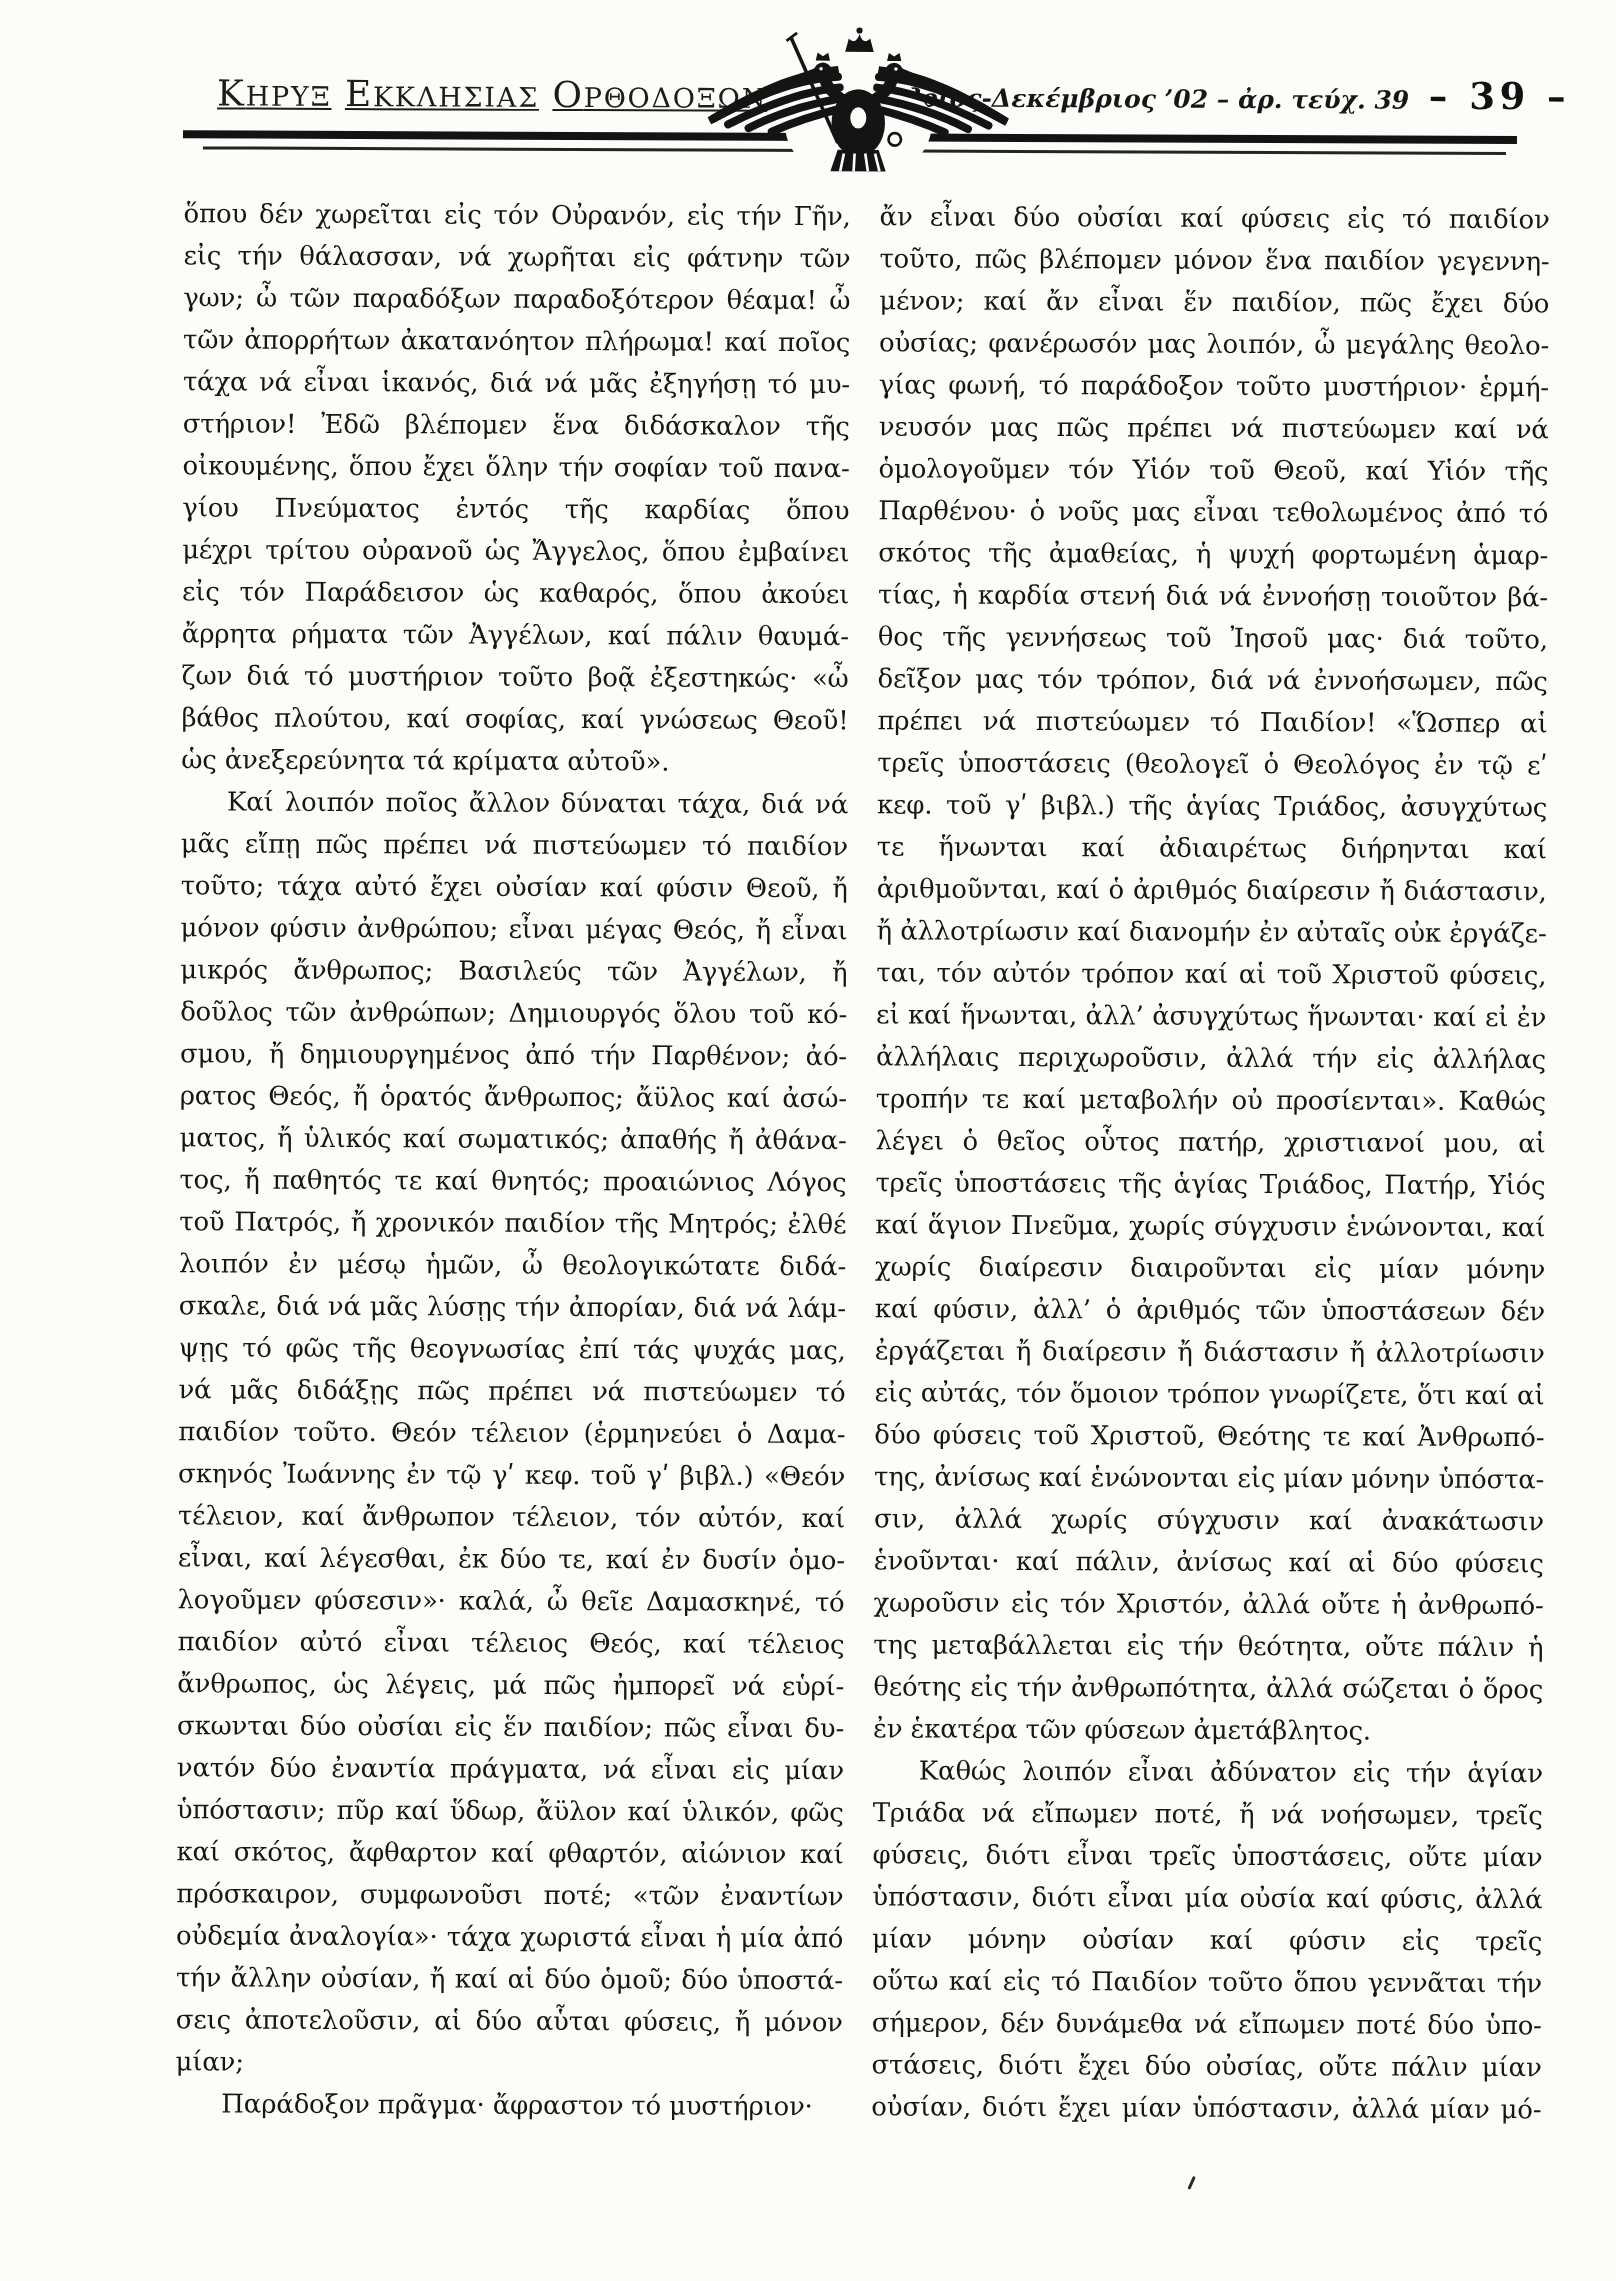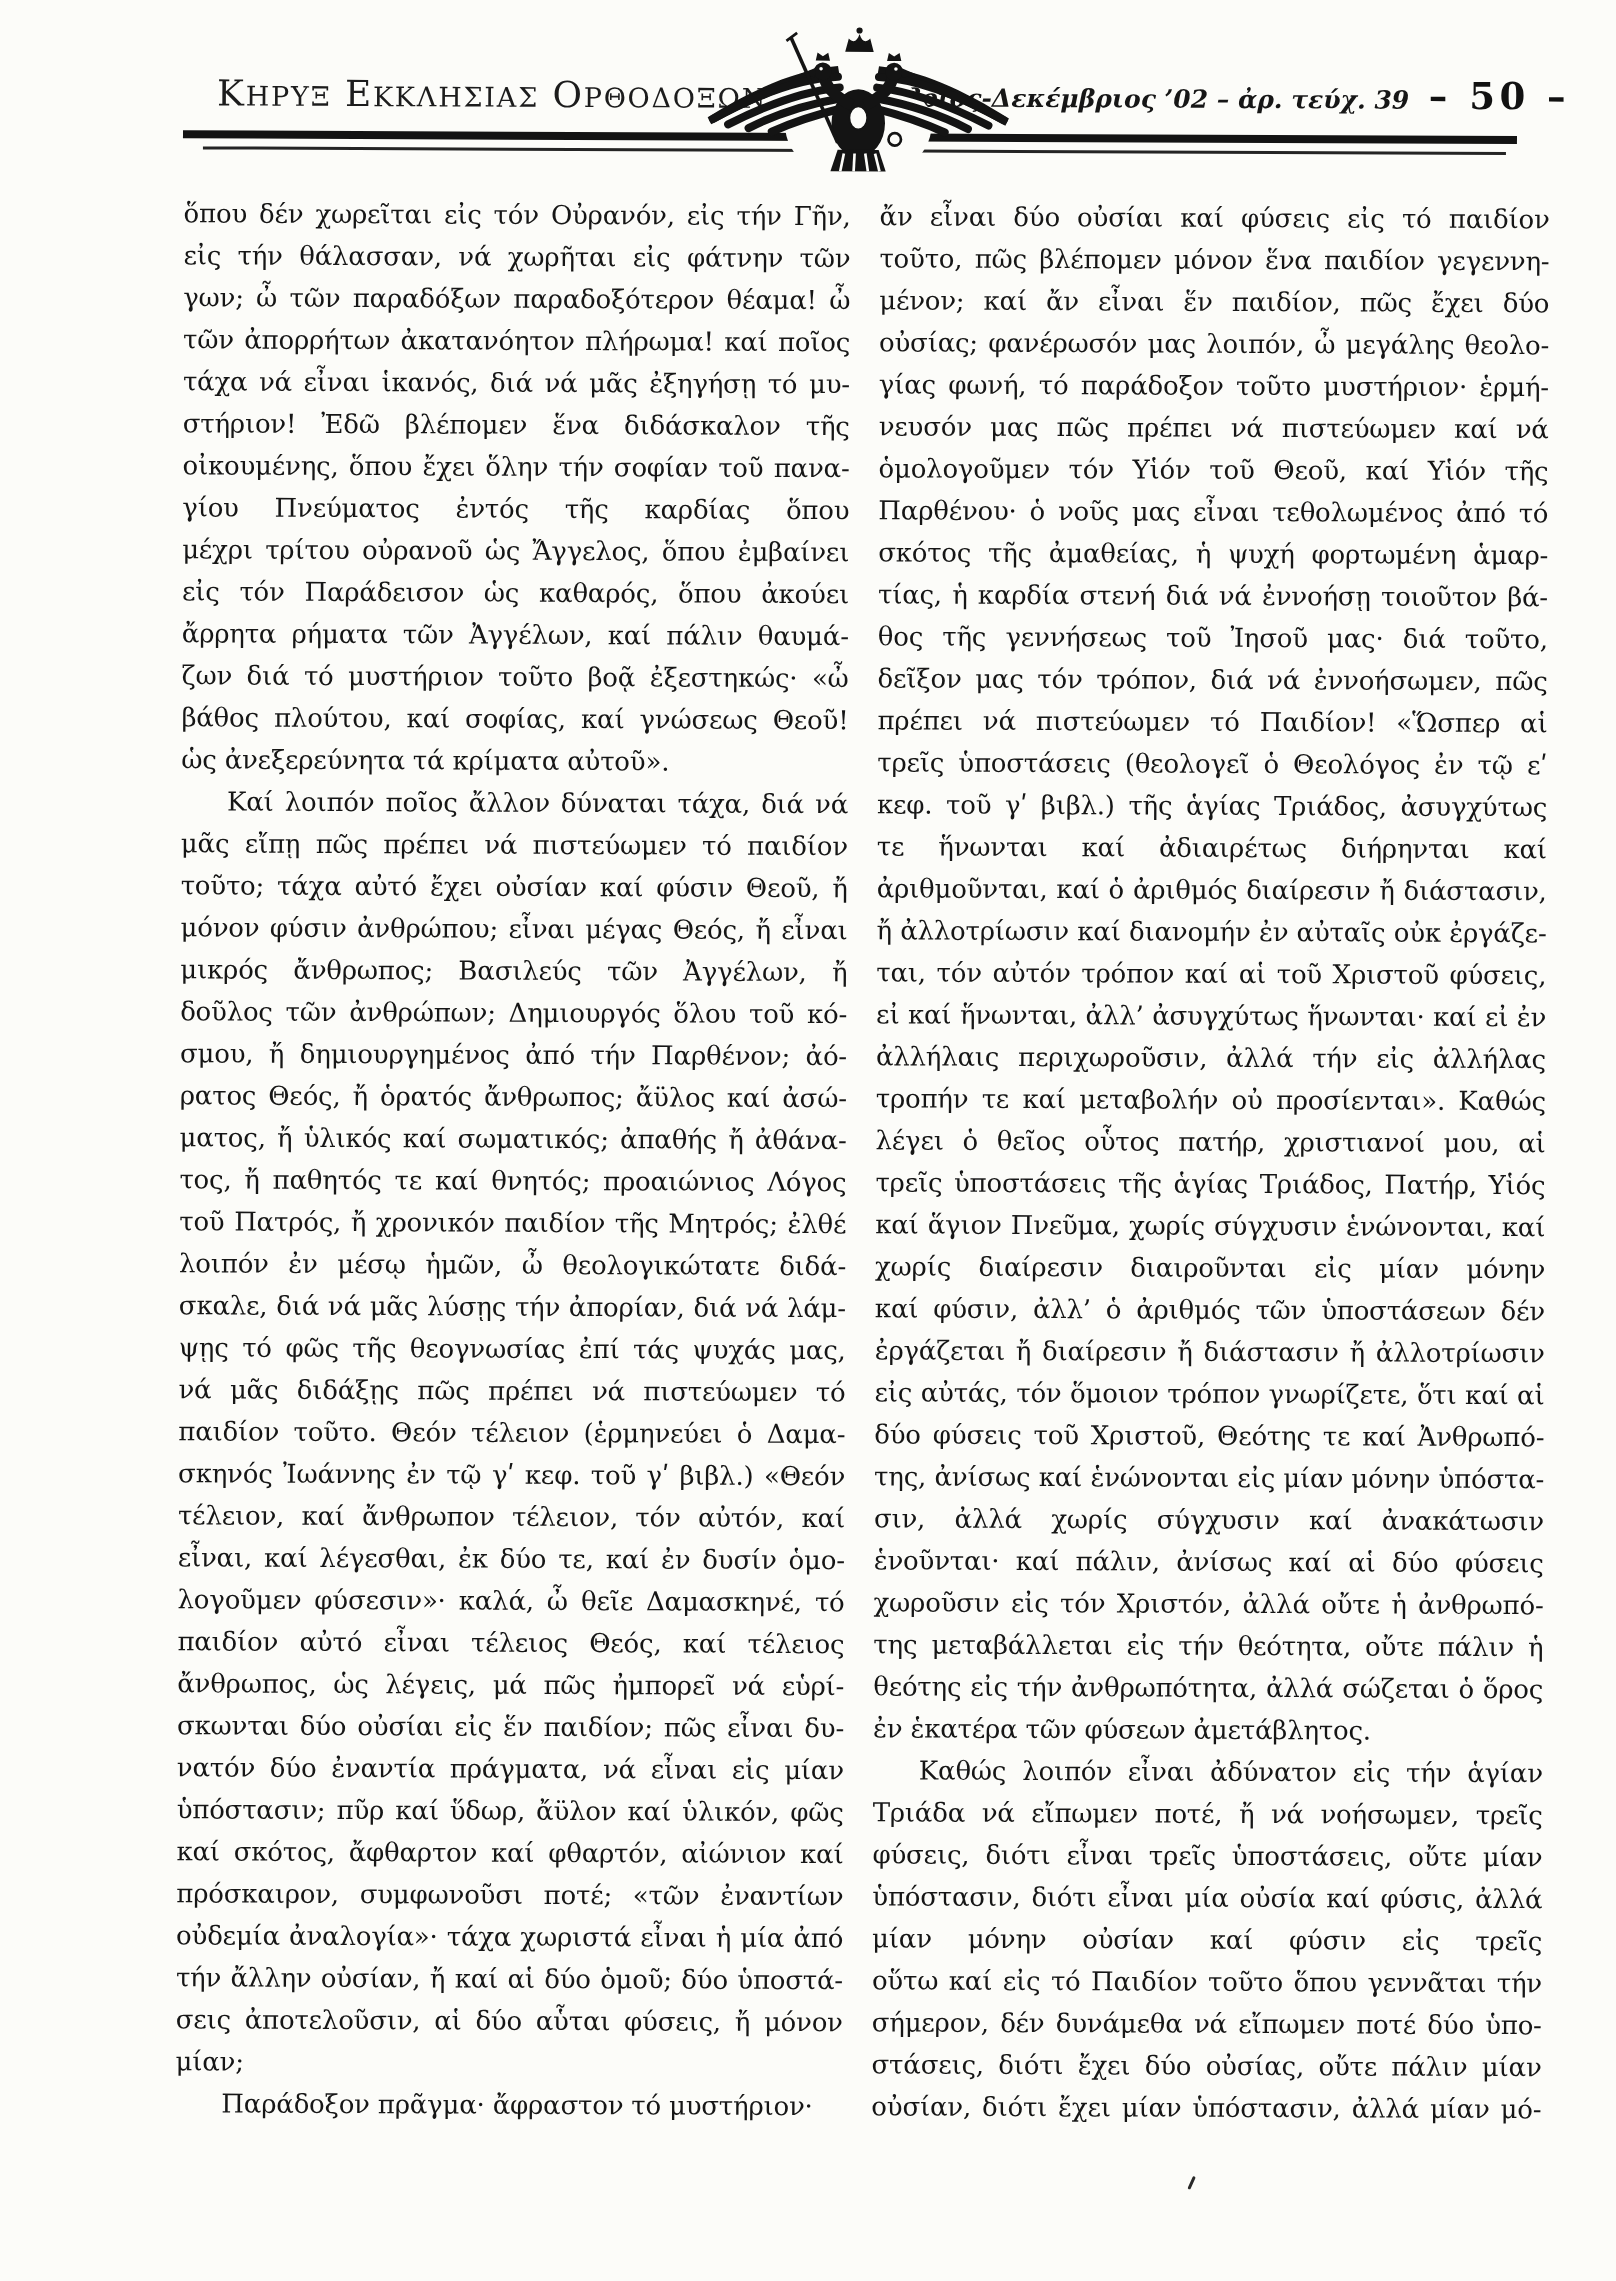--- a/index.html
+++ b/index.html
@@ -9,21 +9,21 @@
     font-family:"DejaVu Serif","Liberation Serif",serif;
     color:#171717;
   }
   .rot { position:absolute; inset:0; transform:rotate(0.25deg); transform-origin:802px 134px; }
 
   
   .journal-title {
     position:absolute; left:217px; top:75px;
     font-size:27px; letter-spacing:1.8px; white-space:nowrap; color:#1c1c1c;
   }
-  .tword { display:inline-block; margin-right:13.4px; }
+  .tword { display:inline-block; margin-right:13.4px;text-decoration:underline; }
   .tword::first-letter { font-size:1.33em; }
 
   .header-right {
     position:absolute; left:891px; top:71px; width:679px;
     display:flex; align-items:baseline; justify-content:flex-end; gap:19.6px;
     white-space:nowrap;
   }
   .issue-info { font-style:italic; font-weight:bold; font-size:25px; color:#161616; }
   .page-number { font-weight:bold; font-size:37px; letter-spacing:4.5px; color:#111; }
 
@@ -54,21 +54,21 @@
 </head>
 <body>
 
 <div class="page">
   <div class="rot">
 
     <div class="journal-title"><span class="tword">ΚΗΡΥΞ</span><span class="tword">ΕΚΚΛΗΣΙΑΣ</span><span class="tword">ΟΡΘΟΔΟΞΩΝ</span></div>
 
     <div class="header-right">
       <span class="issue-info">Νοέμβριος-Δεκέμβριος ’02 – ἀρ. τεύχ. 39</span>
-      <span class="page-number">– 50 –</span>
+      <span class="page-number">– 39 –</span>
     </div>
 
     <div class="rule-thick"></div>
     <div class="rule-thin"></div>
 
     <svg class="emblem" viewBox="0 0 350 168" xmlns="http://www.w3.org/2000/svg">
 
       <ellipse cx="173" cy="115" rx="82" ry="62" fill="#fcfcf9"></ellipse>
 
       <path d="M150,48 C105,52 55,74 4,106 L8,114 C60,86 110,64 152,60 Z" fill="#141414"></path>

